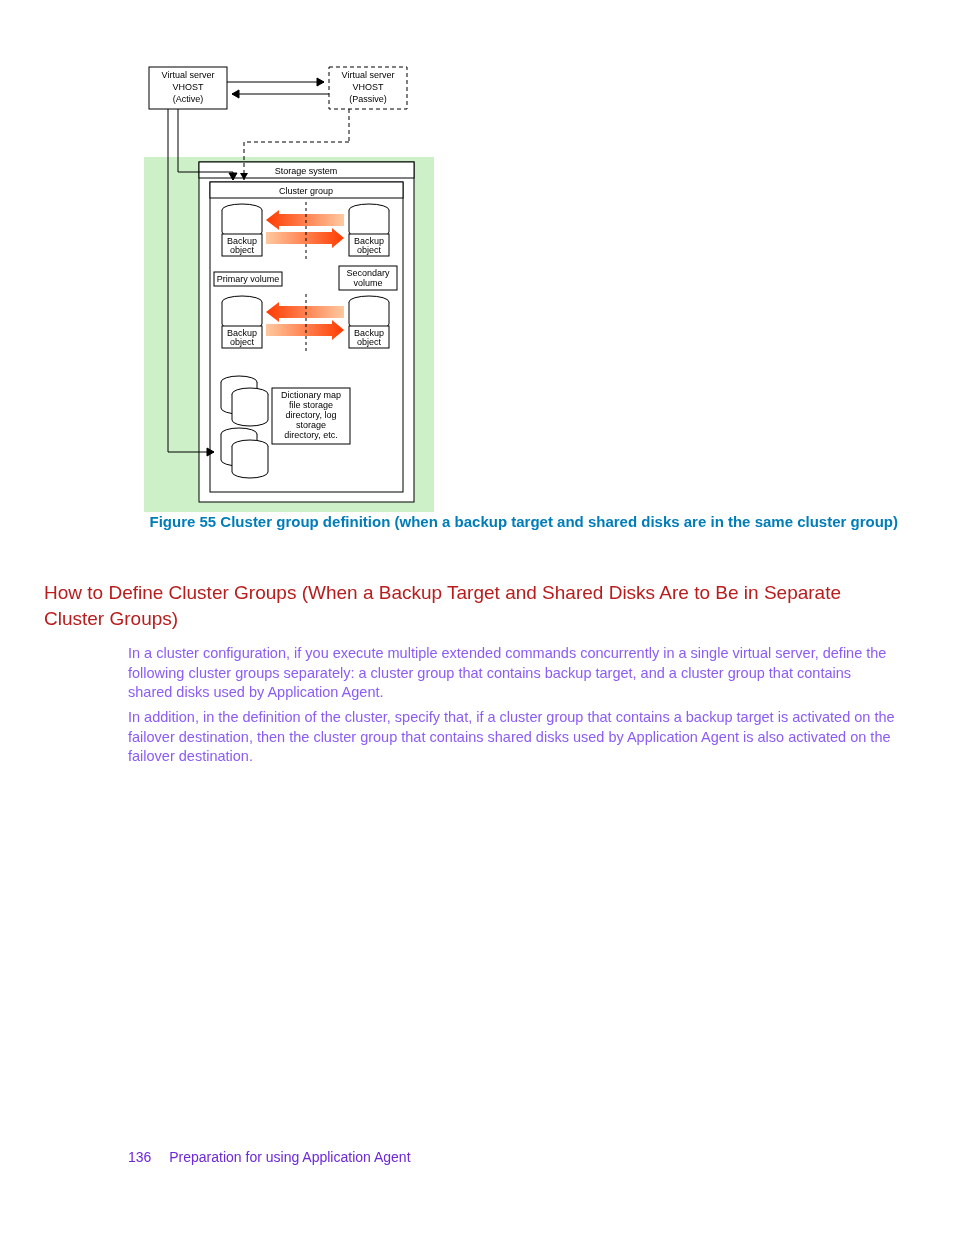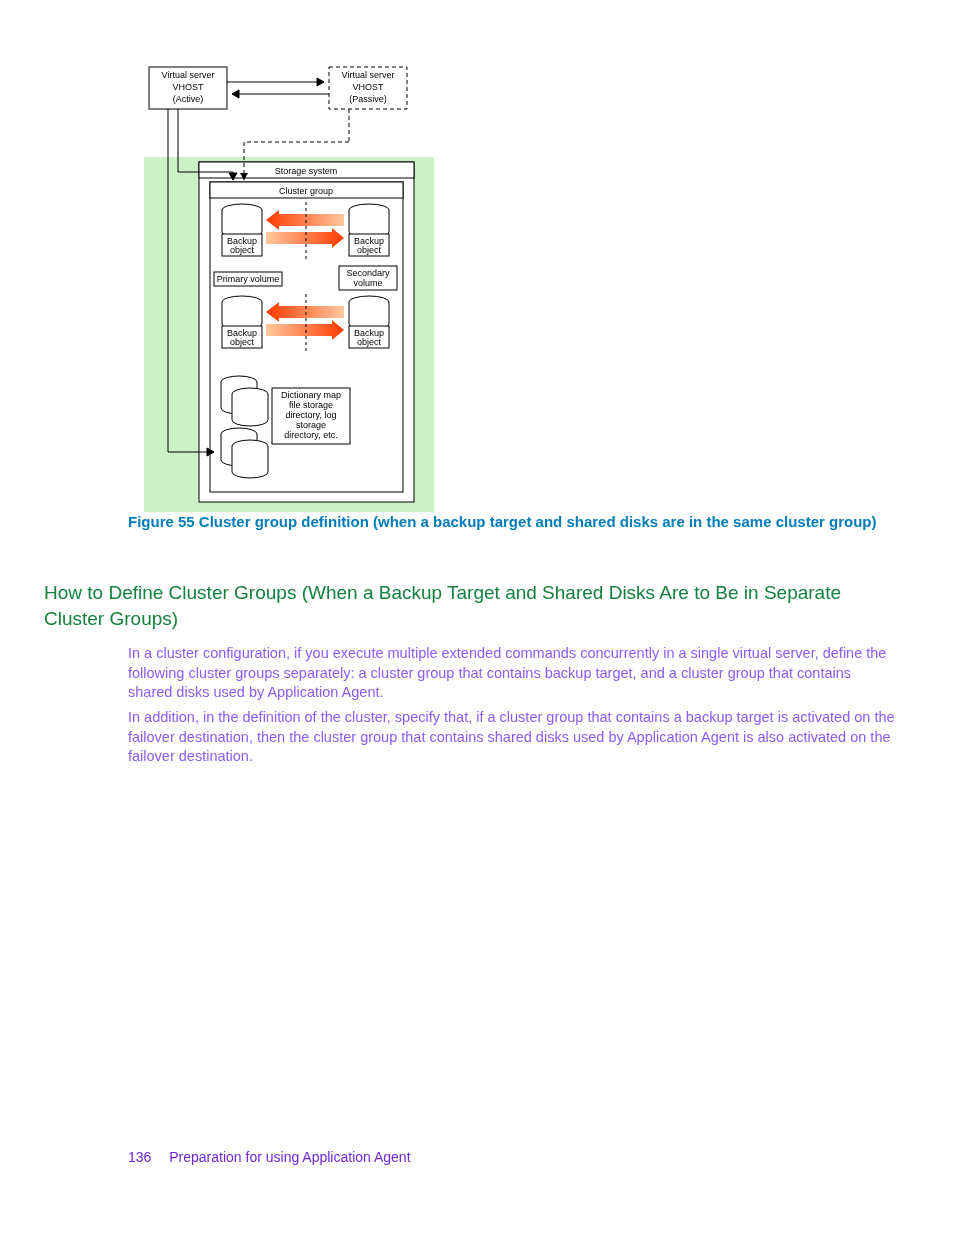--- a/index.html
+++ b/index.html
@@ -26,27 +26,28 @@
   }
   .figure-caption {
     position: absolute;
     left: 128px;
     top: 512px;
     width: 770px;
     font-weight: bold;
     color: #007db8;
     font-size: 15px;
     line-height: 1.35;
+    text-align: right;
   }
   .section-heading {
     position: absolute;
     left: 44px;
     top: 580px;
     width: 858px;
-    color: #15803d;
+    color: #b91c1c;
     font-size: 19px;
     font-weight: 400;
     font-family: "Segoe UI Light", "Segoe UI", Arial, sans-serif;
     line-height: 1.35;
   }
   .paragraph {
     position: absolute;
     left: 128px;
     width: 770px;
     font-size: 14.5px;

